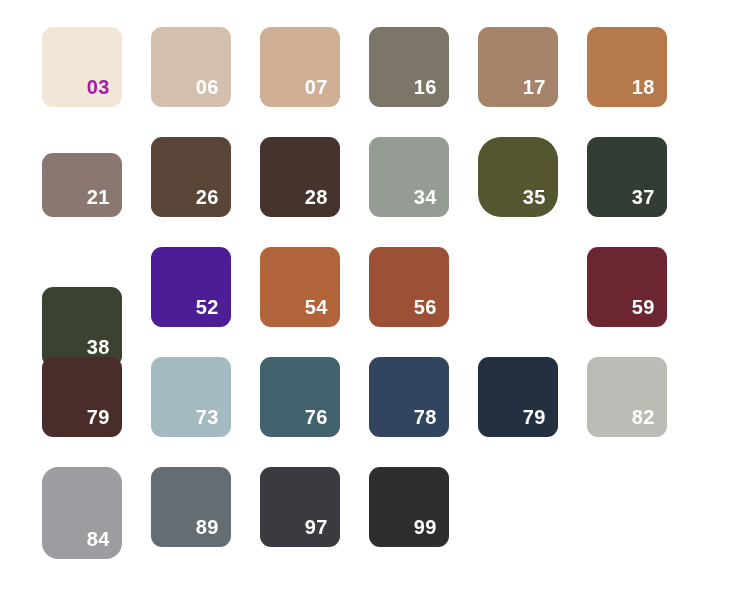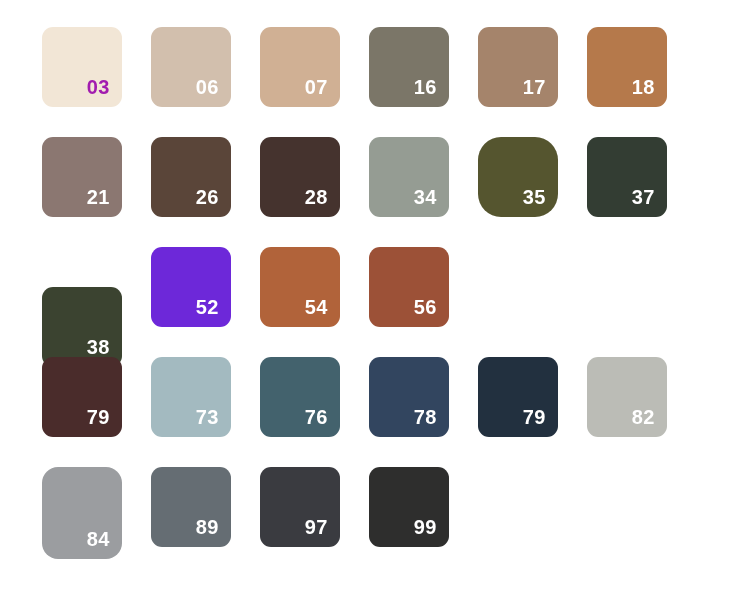--- a/index.html
+++ b/index.html
@@ -70,21 +70,21 @@
         <span class="swatch-label" style="color: rgb(255, 255, 255);">16</span>
       </div>
       <div class="swatch" style="left: 478px; width: 80px; height: 80px; border-radius: 11px; background: rgb(165, 132, 107);">
         <span class="swatch-label" style="color: rgb(255, 255, 255);">17</span>
       </div>
       <div class="swatch" style="left: 587px; width: 80px; height: 80px; border-radius: 11px; background: rgb(181, 121, 75);">
         <span class="swatch-label" style="color: rgb(255, 255, 255);">18</span>
       </div>
     </div>
     <div class="swatch-row" style="top: 137px;">
-      <div class="swatch" style="left: 42px; width: 80px; height: 80px; border-radius: 11px; background: rgb(139, 119, 113);">
+      <div class="swatch" style="left: 42px; width: 80px; height: 64px; border-radius: 11px; background: rgb(139, 119, 113); margin-top: 16px;">
         <span class="swatch-label" style="color: rgb(255, 255, 255);">21</span>
       </div>
       <div class="swatch" style="left: 151px; width: 80px; height: 80px; border-radius: 11px; background: rgb(90, 69, 57);">
         <span class="swatch-label" style="color: rgb(255, 255, 255);">26</span>
       </div>
       <div class="swatch" style="left: 260px; width: 80px; height: 80px; border-radius: 11px; background: rgb(69, 51, 46);">
         <span class="swatch-label" style="color: rgb(255, 255, 255);">28</span>
       </div>
       <div class="swatch" style="left: 369px; width: 80px; height: 80px; border-radius: 11px; background: rgb(149, 156, 147);">
         <span class="swatch-label" style="color: rgb(255, 255, 255);">34</span>
@@ -93,28 +93,31 @@
         <span class="swatch-label" style="color: rgb(255, 255, 255);">35</span>
       </div>
       <div class="swatch" style="left: 587px; width: 80px; height: 80px; border-radius: 11px; background: rgb(51, 61, 51); padding-left: 41px;">
         <span class="swatch-label" style="color: rgb(255, 255, 255);">37</span>
       </div>
     </div>
     <div class="swatch-row" style="top: 247px;">
       <div class="swatch" style="left: 42px; width: 80px; height: 80px; border-radius: 11px; background: rgb(59, 67, 48); margin-top: 40px;">
         <span class="swatch-label" style="color: rgb(255, 255, 255);">38</span>
       </div>
-      <div class="swatch" style="left: 151px; width: 80px; height: 80px; border-radius: 11px; background: #6d28d9; padding-left: 28px;">
+      <div class="swatch" style="left: 151px; width: 80px; height: 80px; border-radius: 11px; background: #4c1d95; padding-left: 28px;">
         <span class="swatch-label" style="color: rgb(255, 255, 255);">52</span>
       </div>
       <div class="swatch" style="left: 260px; width: 80px; height: 80px; border-radius: 11px; background: rgb(177, 99, 58);">
         <span class="swatch-label" style="color: rgb(255, 255, 255);">54</span>
       </div>
       <div class="swatch" style="left: 369px; width: 80px; height: 80px; border-radius: 11px; background: rgb(156, 81, 55);">
         <span class="swatch-label" style="color: rgb(255, 255, 255);">56</span>
+      </div>
+      <div class="swatch" style="left: 587px; width: 80px; height: 80px; border-radius: 11px; background: rgb(107, 38, 49);">
+        <span class="swatch-label" style="color: rgb(255, 255, 255);">59</span>
       </div>
     </div>
     <div class="swatch-row" style="top: 357px;">
       <div class="swatch" style="left: 42px; width: 80px; height: 80px; border-radius: 11px; background: rgb(74, 44, 43);">
         <span class="swatch-label" style="color: rgb(255, 255, 255);">79</span>
       </div>
       <div class="swatch" style="left: 151px; width: 80px; height: 80px; border-radius: 11px; background: rgb(163, 186, 192);">
         <span class="swatch-label" style="color: rgb(255, 255, 255);">73</span>
       </div>
       <div class="swatch" style="left: 260px; width: 80px; height: 80px; border-radius: 11px; background: rgb(67, 98, 109);">

